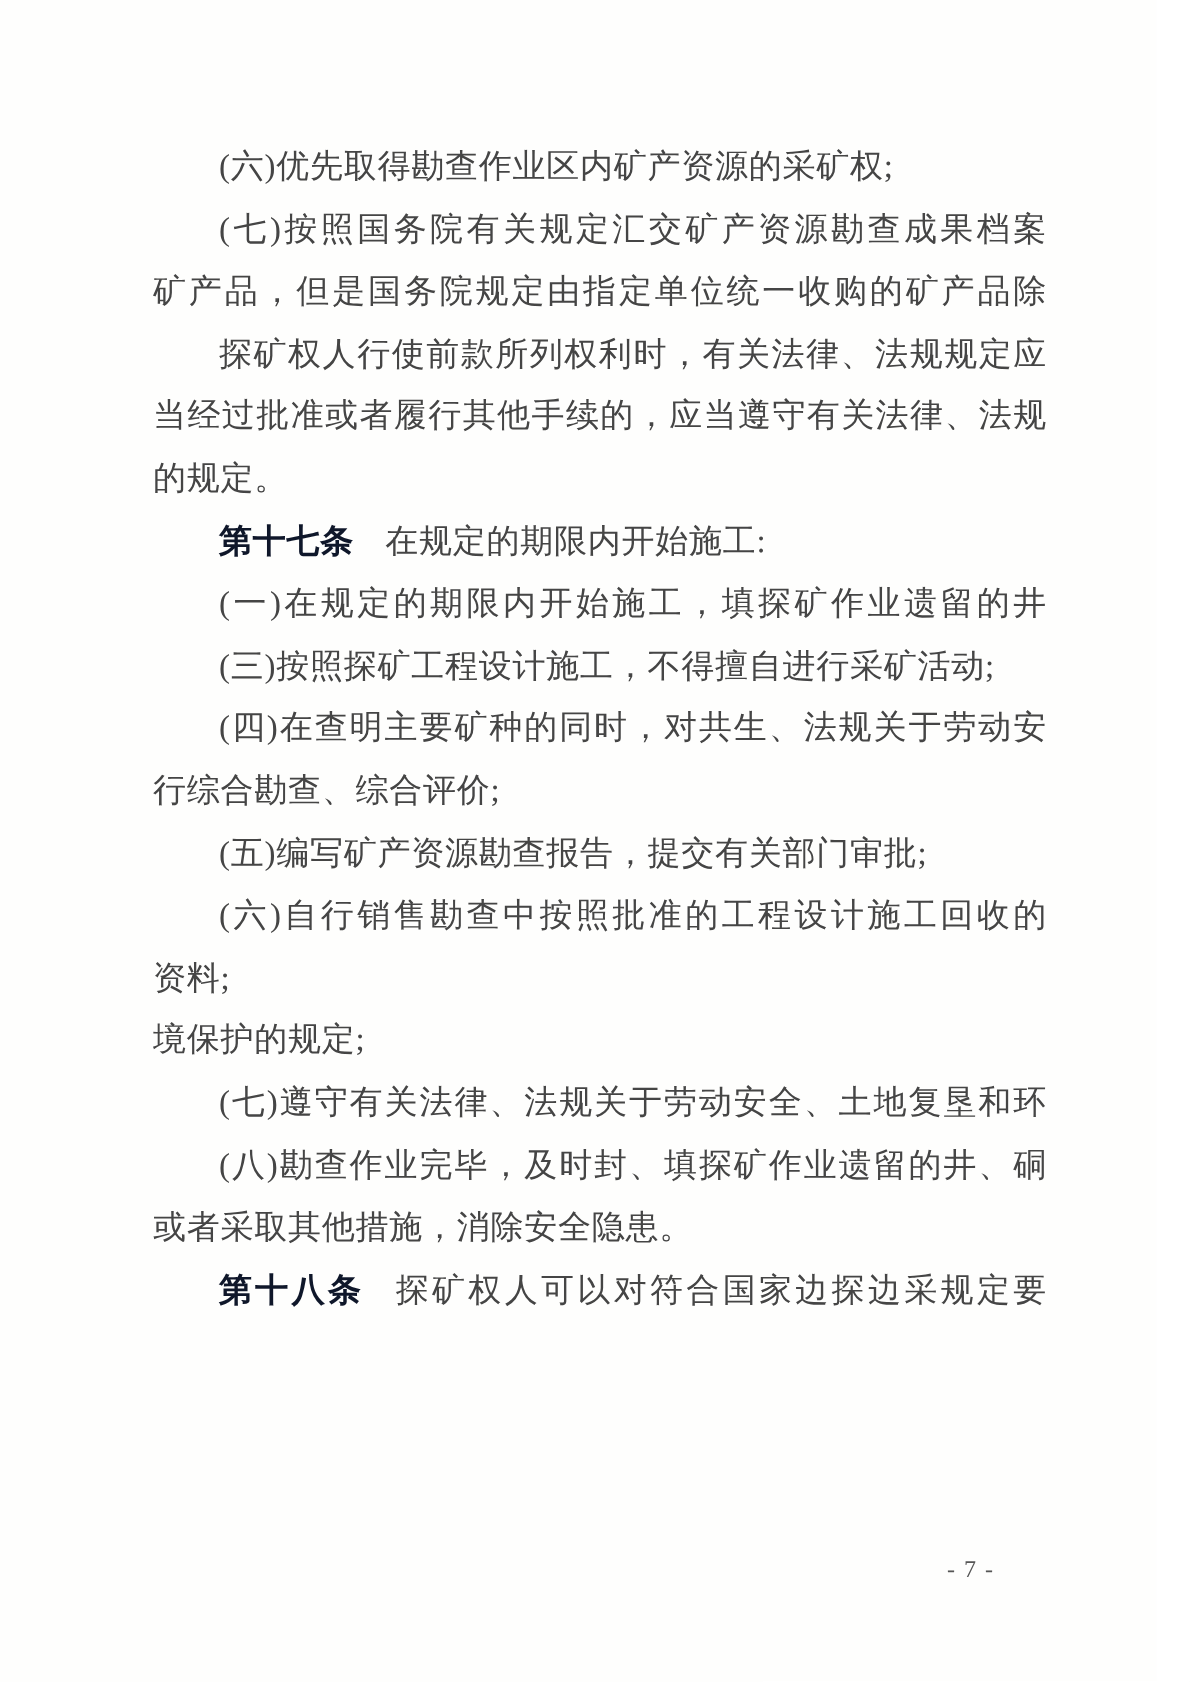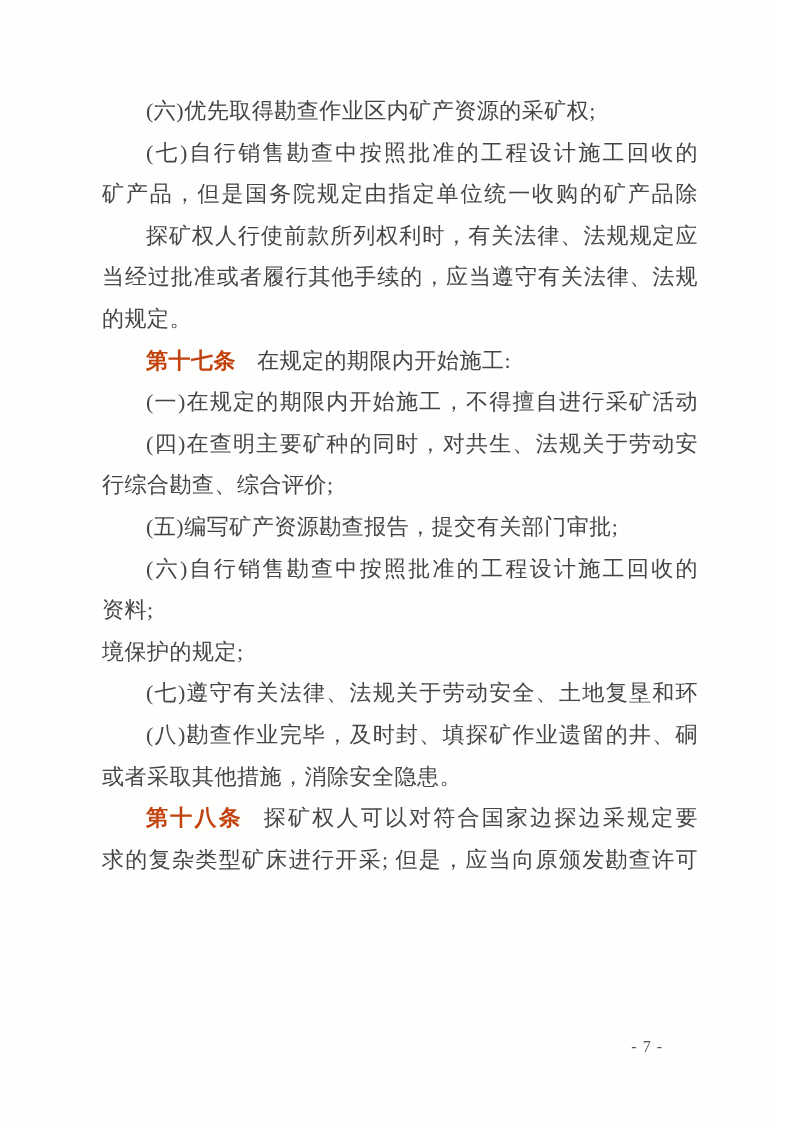--- a/index.html
+++ b/index.html
@@ -39,53 +39,53 @@
   .line.fill {
     text-align: justify;
     text-align-last: justify;
     text-justify: inter-character;
     white-space: normal;
     overflow: hidden;
   }
   .term {
     font-weight: 700;
     font-family: "Liberation Sans", "DejaVu Sans", sans-serif;
-    color: #c2410c;
+    color: #0f172a;
     margin-right: 0.95em;
   }
   .page-number {
     position: absolute;
     top: 1036px;
     right: 108px;
     font-size: 16px;
     line-height: 22px;
     color: #565656;
     letter-spacing: 1px;
     font-family: "Liberation Serif", "DejaVu Serif", serif;
   }
 </style>
 </head>
 <body>
 
 <div class="page">
   <div class="text-block" id="document-body">
       <div class="line indent wrap">(六)优先取得勘查作业区内矿产资源的采矿权;</div>
-      <div class="line indent fill">(七)自行销售勘查中按照批准的工程设计施工回收的</div>
+      <div class="line indent fill">(七)按照国务院有关规定汇交矿产资源勘查成果档案</div>
       <div class="line fill">矿产品，但是国务院规定由指定单位统一收购的矿产品除外。</div>
       <div class="line indent fill">探矿权人行使前款所列权利时，有关法律、法规规定应</div>
       <div class="line fill">当经过批准或者履行其他手续的，应当遵守有关法律、法规</div>
       <div class="line wrap">的规定。</div>
       <div class="line indent wrap"><span class="term">第十七条</span><span>在规定的期限内开始施工:</span></div>
-      <div class="line indent fill">(一)在规定的期限内开始施工，不得擅自进行采矿活动</div>
+      <div class="line indent fill">(一)在规定的期限内开始施工，填探矿作业遗留的井</div>
+      <div class="line indent wrap">(三)按照探矿工程设计施工，不得擅自进行采矿活动;</div>
       <div class="line indent fill">(四)在查明主要矿种的同时，对共生、法规关于劳动安全</div>
       <div class="line wrap">行综合勘查、综合评价;</div>
       <div class="line indent wrap">(五)编写矿产资源勘查报告，提交有关部门审批;</div>
       <div class="line indent fill">(六)自行销售勘查中按照批准的工程设计施工回收的</div>
       <div class="line wrap">资料;</div>
       <div class="line wrap">境保护的规定;</div>
       <div class="line indent fill">(七)遵守有关法律、法规关于劳动安全、土地复垦和环</div>
       <div class="line indent fill">(八)勘查作业完毕，及时封、填探矿作业遗留的井、硐</div>
       <div class="line wrap">或者采取其他措施，消除安全隐患。</div>
       <div class="line indent fill"><span class="term">第十八条</span><span>探矿权人可以对符合国家边探边采规定要</span></div>
-      <div class="line fill">求的复杂类型矿床进行开采; 但是，应当向原颁发勘查许可</div>
     </div>
   <div class="page-number">- 7 -</div>
 </div>
 
 </body></html>

